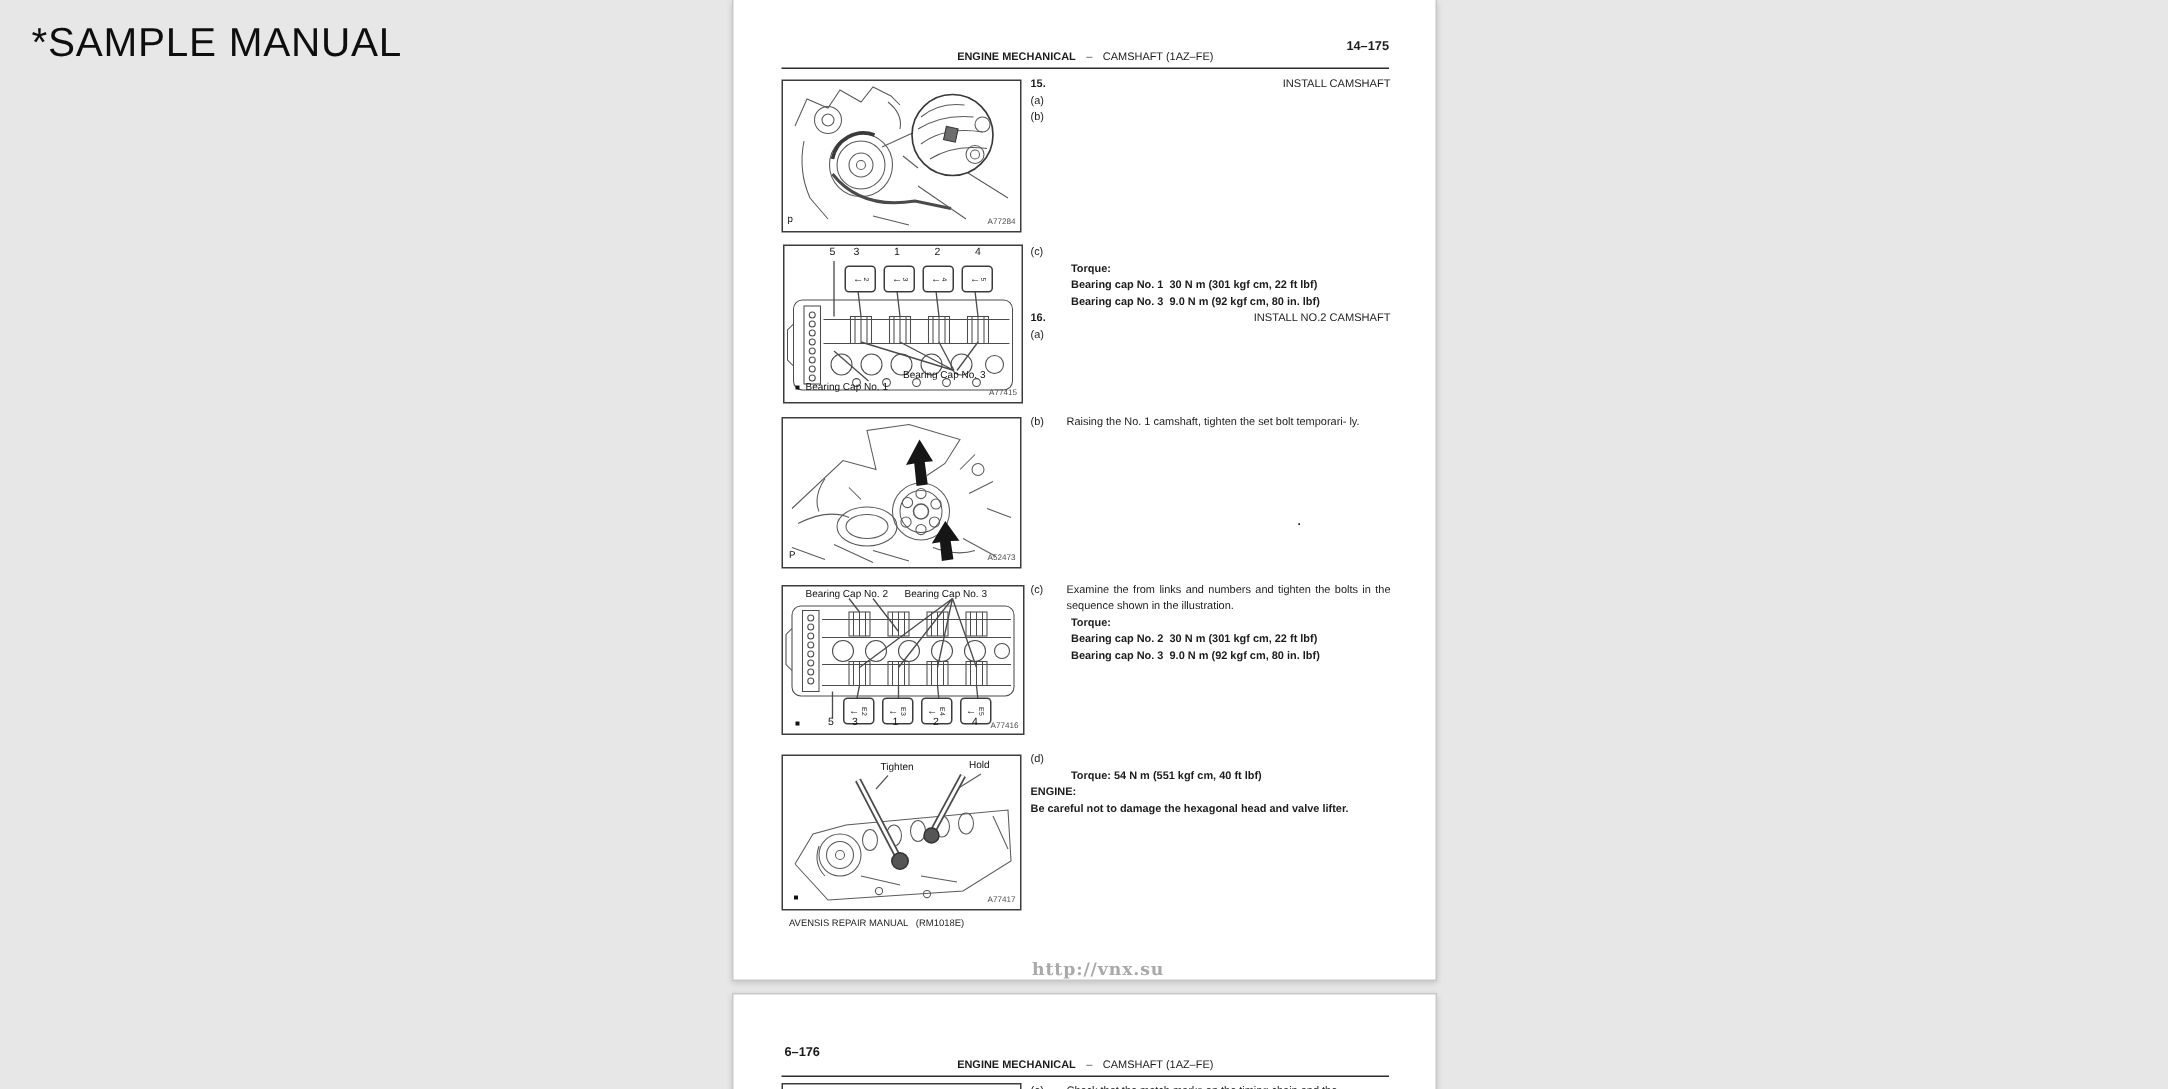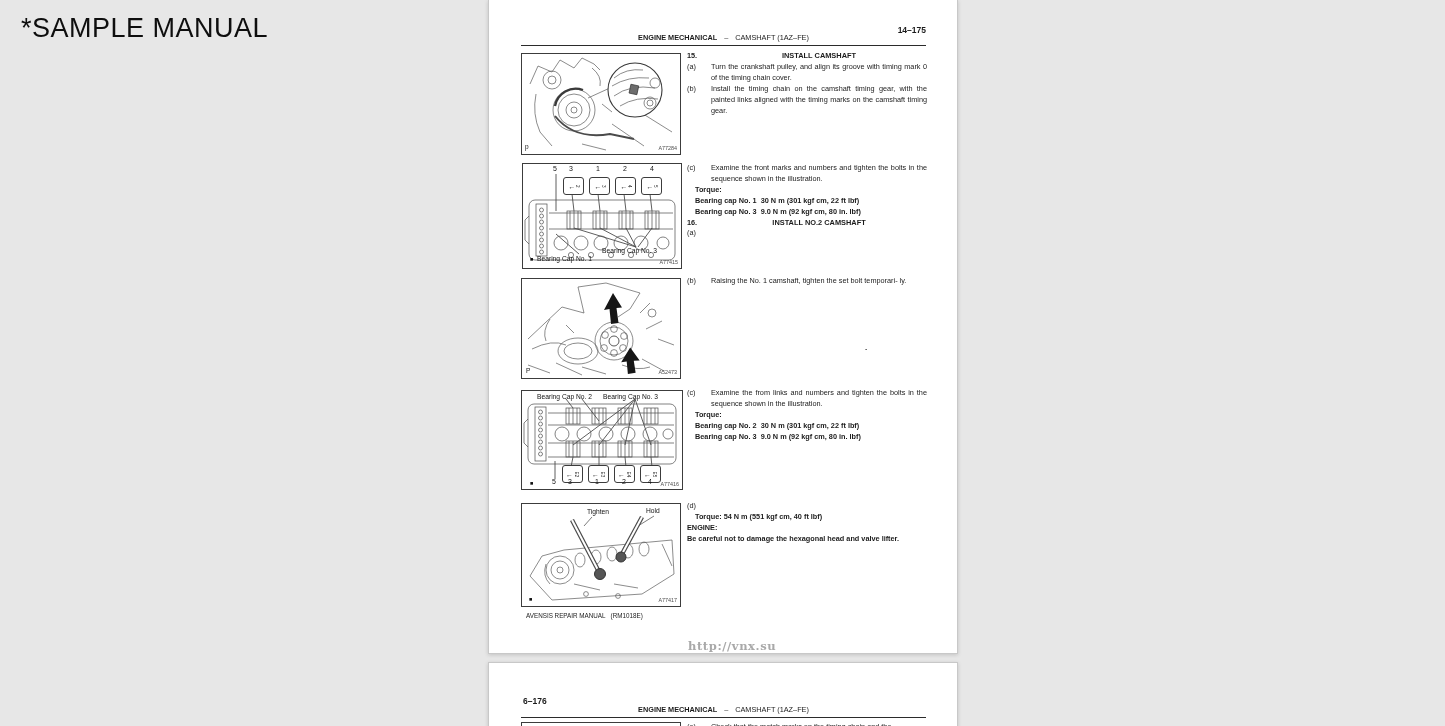--- a/index.html
+++ b/index.html
@@ -18,23 +18,23 @@
   
   .pagenum{font-weight:bold;font-size:8.5px;white-space:nowrap}
   .hdr{left:32px;width:405px;border-bottom:1.5px solid #2b2b2b;text-align:center;font-size:7.3px;padding-bottom:3px;white-space:nowrap}
   .hdr b{font-weight:bold}
   .hsep{margin:0 7px;color:#444}
   
   .tcol{left:198px;width:240px}
   .row{display:flex;align-items:flex-start}
   .lbl{flex:0 0 24px;font-size:7.3px;line-height:10.9px}
   .txt{flex:1;font-size:7.3px;line-height:10.9px;text-align:justify}
-  .ttl{flex:1;font-size:7.4px;line-height:10.9px;font-weight:bold;text-align:center}
+  .ttl{flex:1;font-size:7.4px;line-height:10.9px;font-weight:normal;text-align:right}
   .bnum{font-weight:bold}
-  .tq{font-size:7.3px;line-height:10.9px;font-weight:bold;margin-left:8px;white-space:pre}
+  .tq{font-size:7.3px;line-height:10.9px;font-weight:bold;margin-left:27px;white-space:pre}
   .nt{font-size:7.3px;line-height:10.9px;font-weight:bold}
   .dot{font-size:8px;font-weight:bold}
   
   .fig{border:1.2px solid #3c3c3c;background:#fff}
   .fig svg{position:absolute;left:0;top:0}
   .figcode{font-size:5.4px;color:#4c4c4c;white-space:nowrap}
   .corner{font-size:6.5px;color:#111;line-height:6px}
   .sq{font-size:5.5px;color:#111;line-height:6px}
   .figlabel{font-size:6.7px;color:#111;white-space:nowrap}
   .fignum{font-size:7px;color:#111}
@@ -284,32 +284,29 @@
     <span class="abs figcode" style="right:3px;top:93px">A77417</span>
   </div>
 
   <div class="abs tcol" style="top:51px">
     <div class="row">
       <span class="lbl bnum">15.</span>
       <span class="ttl">INSTALL CAMSHAFT</span>
     </div>
     <div class="row">
       <span class="lbl">(a)</span>
-      <span class="txt">Turn the crankshaft pulley, and align its groove with timing mark 0 of the timing chain cover.</span>
     </div>
     <div class="row">
       <span class="lbl">(b)</span>
-      <span class="txt">Install the timing chain on the camshaft timing gear, with the painted links aligned with the timing marks on the camshaft timing gear.</span>
     </div>
   </div>
 
   <div class="abs tcol" style="top:163px">
     <div class="row">
       <span class="lbl">(c)</span>
-      <span class="txt">Examine the front marks and numbers and tighten the bolts in the sequence shown in the illustration.</span>
     </div>
     <div class="tq">Torque:</div>
     <div class="tq">Bearing cap No. 1  30 N m (301 kgf cm, 22 ft lbf)</div>
     <div class="tq">Bearing cap No. 3  9.0 N m (92 kgf cm, 80 in. lbf)</div>
     <div class="row">
       <span class="lbl bnum">16.</span>
       <span class="ttl">INSTALL NO.2 CAMSHAFT</span>
     </div>
     <div class="row">
       <span class="lbl">(a)</span>

